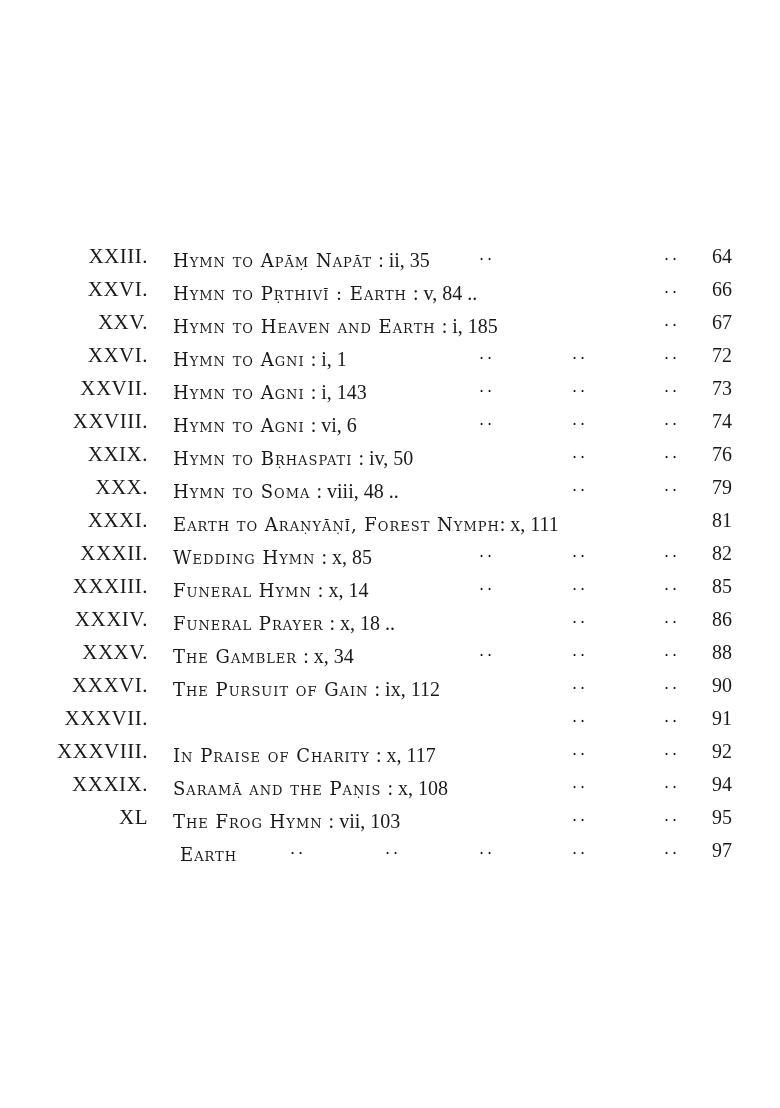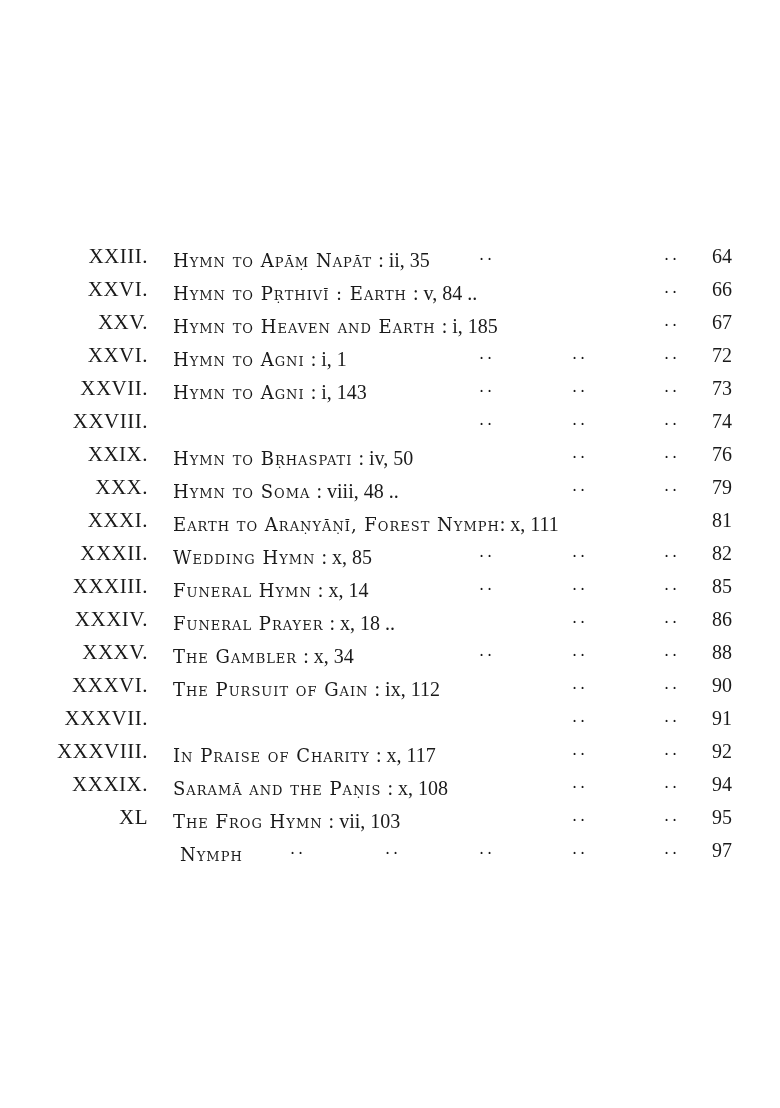--- a/index.html
+++ b/index.html
@@ -112,20 +112,21 @@
     <span class="num">XXVII.</span>
     <span class="title"><span class="sc">Hymn to Agni</span> <span class="ref">: i, 143</span></span>
     <span class="dots d1">..</span>
     <span class="dots d2">..</span>
     <span class="dots d3">..</span>
     <span class="page">73</span>
   </div>
 
   <div class="row">
     <span class="num">XXVIII.</span>
+    <span class="title"><span class="sc">Hymn to Agni</span> <span class="ref">: vi, 6</span></span>
     <span class="dots d1">..</span>
     <span class="dots d2">..</span>
     <span class="dots d3">..</span>
     <span class="page">74</span>
   </div>
 
   <div class="row">
     <span class="num">XXIX.</span>
     <span class="title"><span class="sc">Hymn to Bṛhaspati</span> <span class="ref">: iv, 50</span></span>
     <span class="dots d2">..</span>
@@ -215,21 +216,21 @@
 
   <div class="row">
     <span class="num">XL</span>
     <span class="title"><span class="sc">The Frog Hymn</span> <span class="ref">: vii, 103</span></span>
     <span class="dots d2">..</span>
     <span class="dots d3">..</span>
     <span class="page">95</span>
   </div>
 
   <div class="row">
-    <span class="title" style="left:172px"><span class="sc">Nymph</span></span>
+    <span class="title" style="left:172px"><span class="sc">Earth</span></span>
     <span class="dots" style="left:290px">..</span>
     <span class="dots" style="left:385px">..</span>
     <span class="dots d1">..</span>
     <span class="dots d2">..</span>
     <span class="dots d3">..</span>
     <span class="page">97</span>
   </div>
 
 </div>
 

